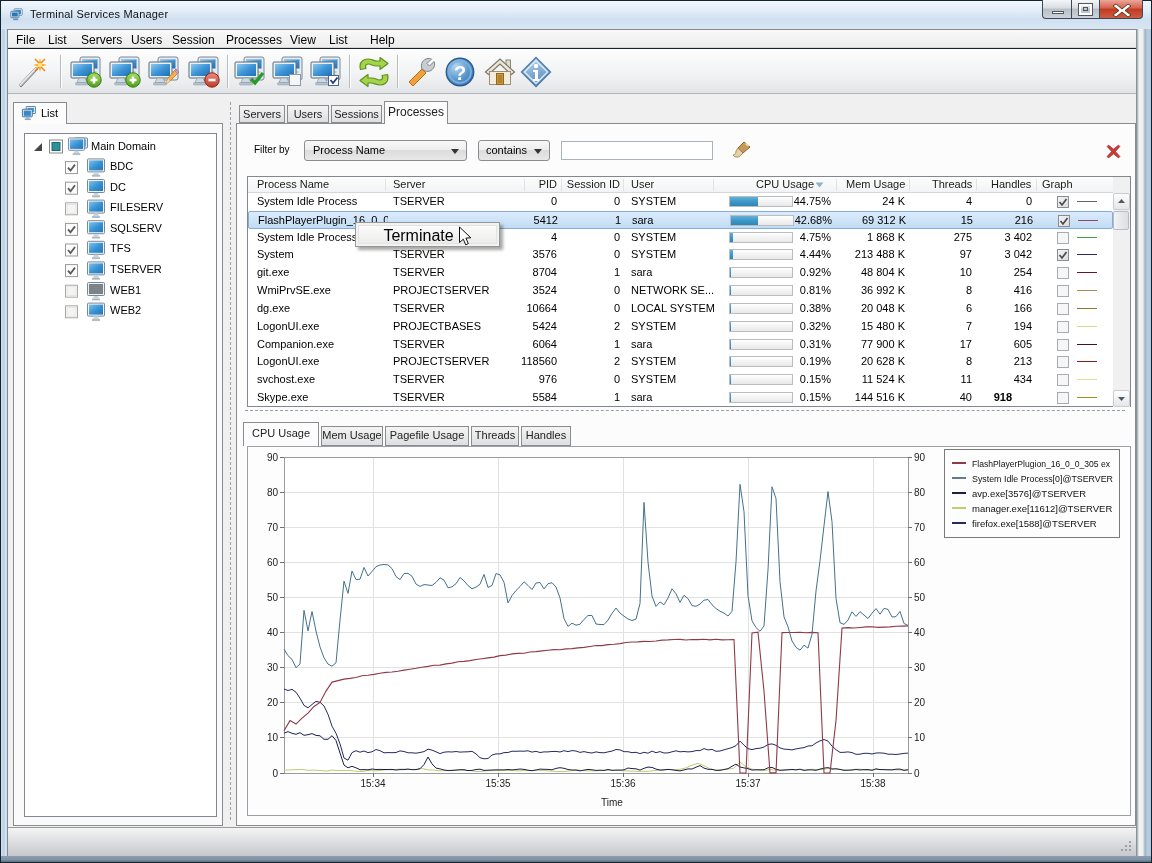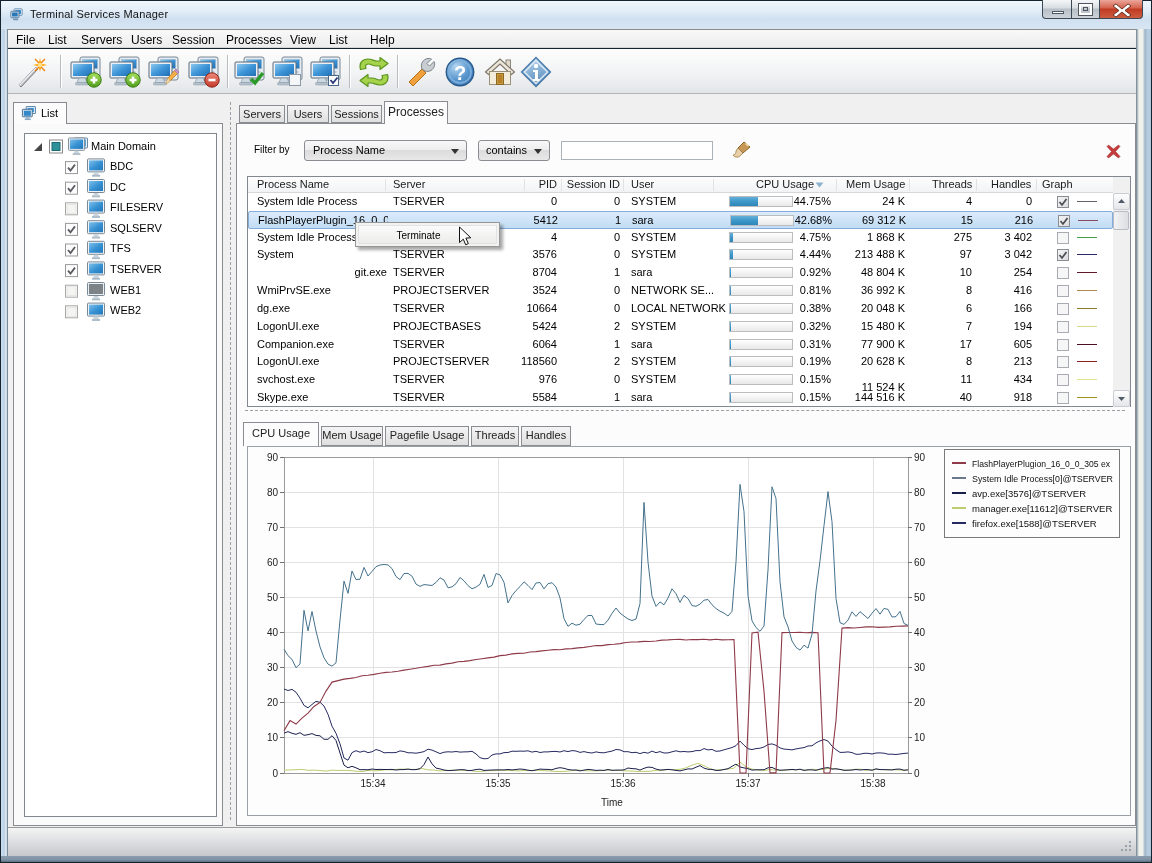--- a/index.html
+++ b/index.html
@@ -70,21 +70,21 @@
 #vscroll{position:absolute;left:865px;top:0;width:17px;height:230px;background:#f0f0f0;}
 .sbtn{position:absolute;left:0px;width:17px;height:17px;background:linear-gradient(180deg,#fefefe,#e5e6e8);border:1px solid #c9cdd2;border-radius:2px;}
 
 .ctab{position:absolute;height:19px;background:linear-gradient(180deg,#f4f4f4,#dfdfdf);border:1px solid #898d91;font-size:11px;color:#222;text-align:center;}
 .ctab.active{background:#fcfcfc;border-bottom:none;z-index:3;}
 #chartbox{position:absolute;left:10px;top:322px;width:884px;height:370px;background:#fdfdfd;border:1px solid #9aa0a6;}
 
 #popup{position:absolute;left:355px;top:222px;width:145px;height:25px;background:#f2f2f0;border:1px solid #979797;
  box-shadow:3px 3px 3px rgba(0,0,0,0.35);z-index:9;}
 #popup .inner{position:absolute;left:2px;top:2px;right:2px;bottom:2px;background:linear-gradient(180deg,#fbfbfb,#ececeb);border:1px solid #e3e3e3;
- font-size:10px;color:#000;text-align:center;line-height:19px;padding-right:18px;}
+ font-size:16px;color:#000;text-align:center;line-height:19px;padding-right:18px;}
 
 #statusbar{position:absolute;left:8px;top:827px;width:1128px;height:29px;
  background:linear-gradient(180deg,#f4f4f4 0%,#dfe0e2 45%,#c6c8cb 100%);border-top:1px solid #9a9a9a;}
 </style></head>
 <body>
 <div id="frame"></div>
 <div id="titlebar"></div>
 <div id="leftframe"></div>
 <div id="rightframe"></div>
 <div id="bottomframe"></div>
@@ -438,21 +438,21 @@
  <span class="td num" style="left:660px;width:64px;">97</span>
  <span class="td num" style="left:720px;width:64px;">3 042</span>
  <span class="gchk">
             <svg width="12" height="12" viewBox="0 0 12 12" style="position:absolute;left:-1px;top:-1px;">
               <path d="M2.5 6 L5 9 L9.5 3" fill="none" stroke="#4a4a52" stroke-width="1.7"></path>
             </svg>
           </span>
  <span class="gdash" style="background:#2a2a6a;"></span>
 </div>
 <div class="tr" style="top:87px;">
- <span class="td" style="left:9px;width:130px;text-align:right;">git.exe</span>
+ <span class="td" style="left:9px;width:130px;">git.exe</span>
  <span class="td" style="left:145px;width:125px;">TSERVER</span>
  <span class="td num" style="left:246px;width:63px;">8704</span>
  <span class="td num" style="left:312px;width:60px;">1</span>
  <span class="td" style="left:383px;width:95px;">sara</span>
  <span class="cpubar">
             <span class="cpufill" style="width:1px;"></span>
           </span>
  <span class="td num" style="left:537px;width:46px;">0.92%</span>
  <span class="td num" style="left:590px;width:67px;">48 804 K</span>
  <span class="td num" style="left:660px;width:64px;">10</span>
@@ -474,21 +474,21 @@
  <span class="td num" style="left:660px;width:64px;">8</span>
  <span class="td num" style="left:720px;width:64px;">416</span>
  <span class="gchk unfill"></span>
  <span class="gdash" style="background:#b08a4a;"></span>
 </div>
 <div class="tr" style="top:123px;">
  <span class="td" style="left:9px;width:130px;">dg.exe</span>
  <span class="td" style="left:145px;width:125px;">TSERVER</span>
  <span class="td num" style="left:246px;width:63px;">10664</span>
  <span class="td num" style="left:312px;width:60px;">0</span>
- <span class="td" style="left:383px;width:95px;">LOCAL NETWORK</span>
+ <span class="td" style="left:383px;width:95px;">LOCAL SYSTEM</span>
  <span class="cpubar">
             <span class="cpufill" style="width:1px;"></span>
           </span>
  <span class="td num" style="left:537px;width:46px;">0.38%</span>
  <span class="td num" style="left:590px;width:67px;">20 048 K</span>
  <span class="td num" style="left:660px;width:64px;">6</span>
  <span class="td num" style="left:720px;width:64px;">166</span>
  <span class="gchk unfill"></span>
  <span class="gdash" style="background:#8a7a2a;"></span>
 </div>
@@ -543,39 +543,39 @@
 <div class="tr" style="top:194px;">
  <span class="td" style="left:9px;width:130px;">svchost.exe</span>
  <span class="td" style="left:145px;width:125px;">TSERVER</span>
  <span class="td num" style="left:246px;width:63px;">976</span>
  <span class="td num" style="left:312px;width:60px;">0</span>
  <span class="td" style="left:383px;width:95px;">SYSTEM</span>
  <span class="cpubar">
             <span class="cpufill" style="width:1px;"></span>
           </span>
  <span class="td num" style="left:537px;width:46px;">0.15%</span>
- <span class="td num" style="left:590px;width:67px;margin-top:8px;">11 524 K</span>
+ <span class="td num" style="left:590px;width:67px;">11 524 K</span>
  <span class="td num" style="left:660px;width:64px;">11</span>
  <span class="td num" style="left:720px;width:64px;">434</span>
  <span class="gchk unfill"></span>
  <span class="gdash" style="background:#e0e090;"></span>
 </div>
 <div class="tr" style="top:212px;">
  <span class="td" style="left:9px;width:130px;">Skype.exe</span>
  <span class="td" style="left:145px;width:125px;">TSERVER</span>
  <span class="td num" style="left:246px;width:63px;">5584</span>
  <span class="td num" style="left:312px;width:60px;">1</span>
  <span class="td" style="left:383px;width:95px;">sara</span>
  <span class="cpubar">
             <span class="cpufill" style="width:1px;"></span>
           </span>
  <span class="td num" style="left:537px;width:46px;">0.15%</span>
  <span class="td num" style="left:590px;width:67px;">144 516 K</span>
  <span class="td num" style="left:660px;width:64px;">40</span>
- <span class="td num" style="left:720px;width:64px;">918</span>
+ <span class="td num" style="left:720px;width:44px;font-weight:bold;">918</span>
  <span class="gchk unfill"></span>
  <span class="gdash" style="background:#a09020;"></span>
 </div>
 
   <div id="vscroll">
    <div class="sbtn" style="top:16px;"><svg width="15" height="15" viewBox="0 0 15 15">
               <path d="M4 9 L7.5 5 L11 9 Z" fill="#505a68"></path>
             </svg></div>
    <div class="sbtn" style="top:213px;"><svg width="15" height="15" viewBox="0 0 15 15">
               <path d="M4 6 L7.5 10 L11 6 Z" fill="#505a68"></path>

